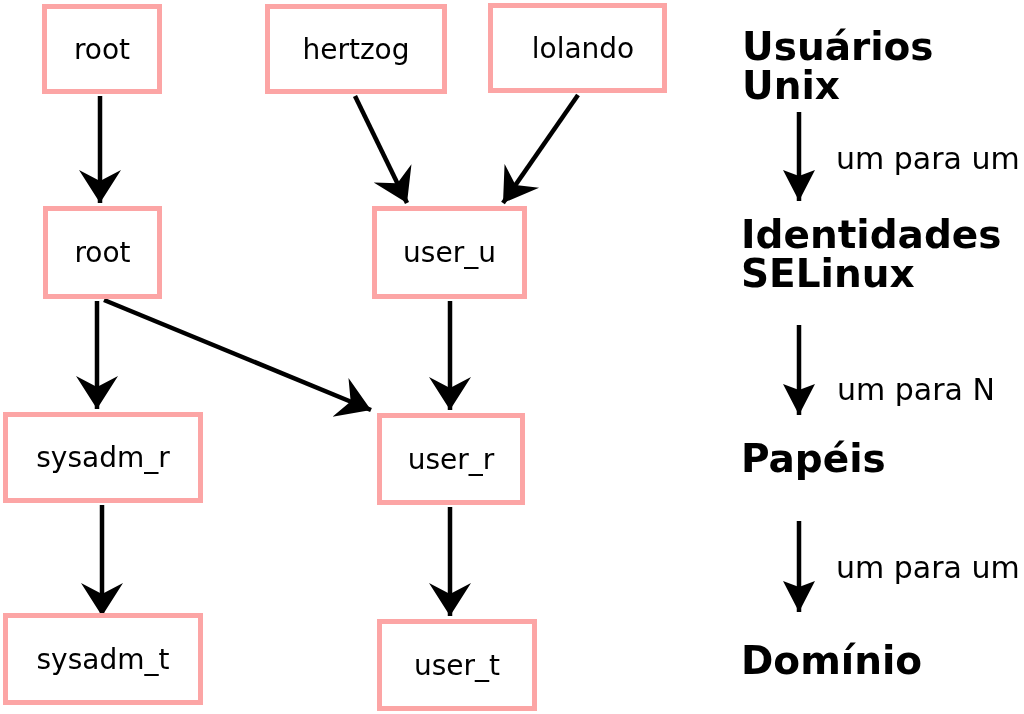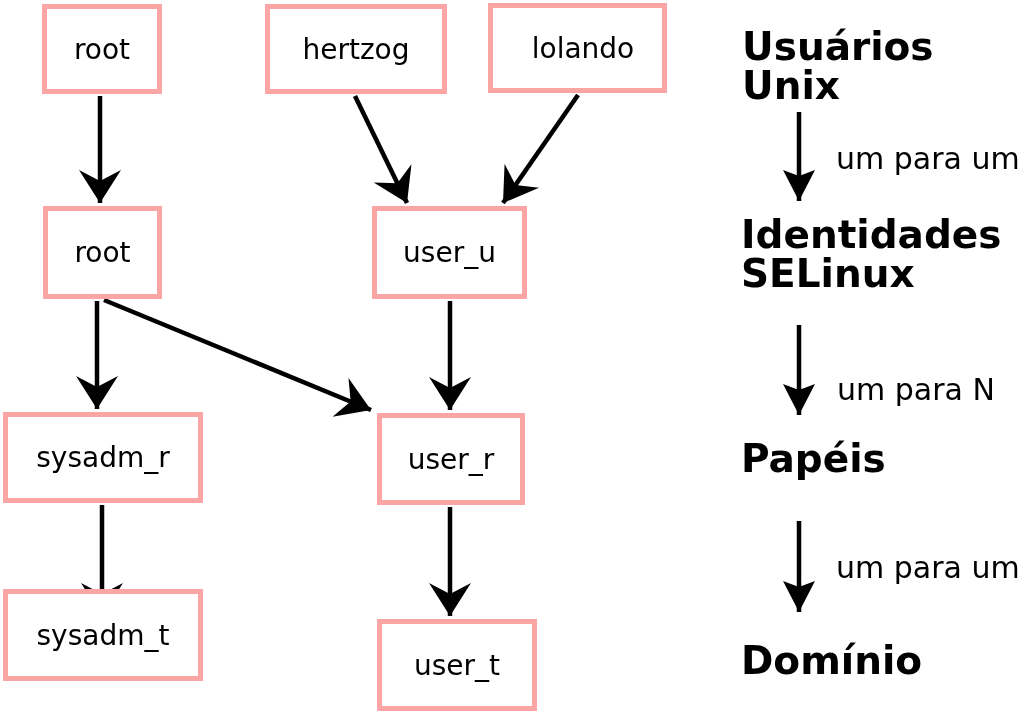--- a/index.html
+++ b/index.html
@@ -105,21 +105,21 @@
   </div>
 
   <div class="node" style="left:3px;   top:412px; width:200px; height:91px;">
     <span class="node-label">sysadm_r</span>
   </div>
 
   <div class="node" style="left:377px; top:413px; width:148px; height:92px;">
     <span class="node-label">user_r</span>
   </div>
 
-  <div class="node" style="left:3px;   top:589px; width:200px; height:92px;">
+  <div class="node" style="left:3px;   top:613px; width:200px; height:92px;">
     <span class="node-label">sysadm_t</span>
   </div>
 
   <div class="node" style="left:377px; top:619px; width:160px; height:92px;">
     <span class="node-label">user_t</span>
   </div>
 
   <div class="legend-level" style="left:742px; top:27px;">Usuários Unix</div>
 
   <div class="legend-mapping" style="left:836px; top:141px;">um para um</div>

